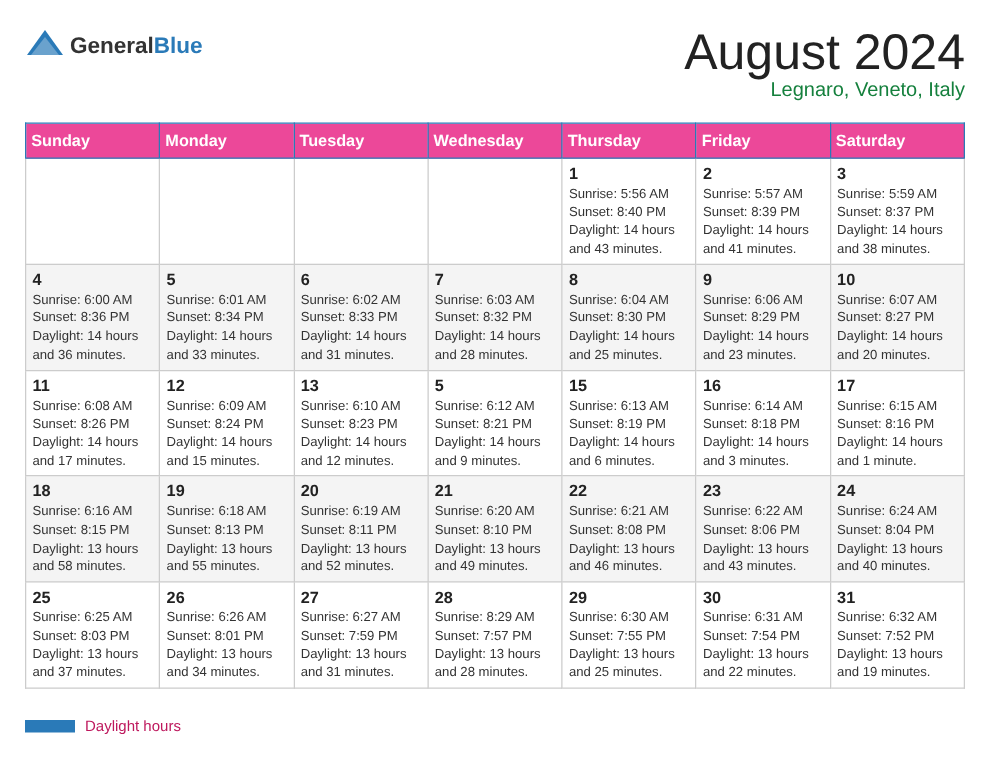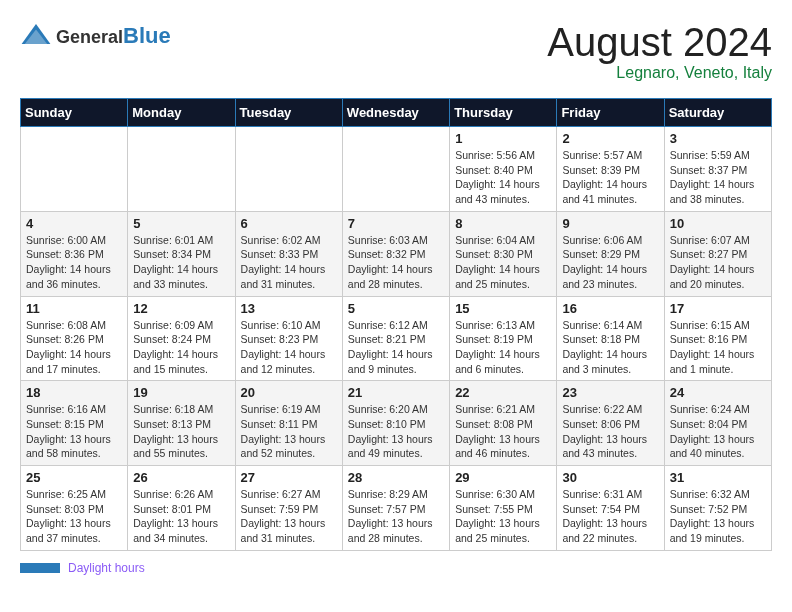--- a/index.html
+++ b/index.html
@@ -20,21 +20,21 @@
       display: flex;
       align-items: center;
       gap: 4px;
     }
     .logo-text-general {
       font-size: 18px;
       font-weight: bold;
       color: #333;
     }
     .logo-text-blue {
-      font-size: 22px;
+      font-size: 18px;
       font-weight: bold;
       color: #2a7ab8;
     }
     .logo-icon {
       width: 32px;
       height: 32px;
     }
     .title-area {
       text-align: right;
     }
@@ -47,21 +47,21 @@
     .subtitle {
       font-size: 16px;
       color: #15803d;
     }
     .calendar-table {
       width: 100%;
       border-collapse: collapse;
       font-size: 11px;
     }
     .calendar-table thead th {
-      background-color: #0f172a;
+      background-color: #ec4899;
       color: #fff;
       padding: 6px 4px;
       text-align: left;
       font-size: 13px;
       font-weight: bold;
       border: 1px solid #2a7ab8;
     }
     .calendar-table tbody td {
       border: 1px solid #ccc;
       vertical-align: top;
@@ -81,23 +81,23 @@
     }
     .day-info {
       color: #333;
       line-height: 1.4;
       font-size: 10.5px;
     }
     .empty-cell {
       background: #fff !important;
     }
     .footer-note {
-      margin-top: 10px;
+      margin-top: 23px;
       font-size: 12px;
-      color: #8b5cf6;
+      color: #be185d;
       display: flex;
       align-items: center;
       gap: 8px;
     }
     .daylight-bar {
       width: 40px;
       height: 10px;
       background: #2a7ab8;
       display: inline-block;
     }

